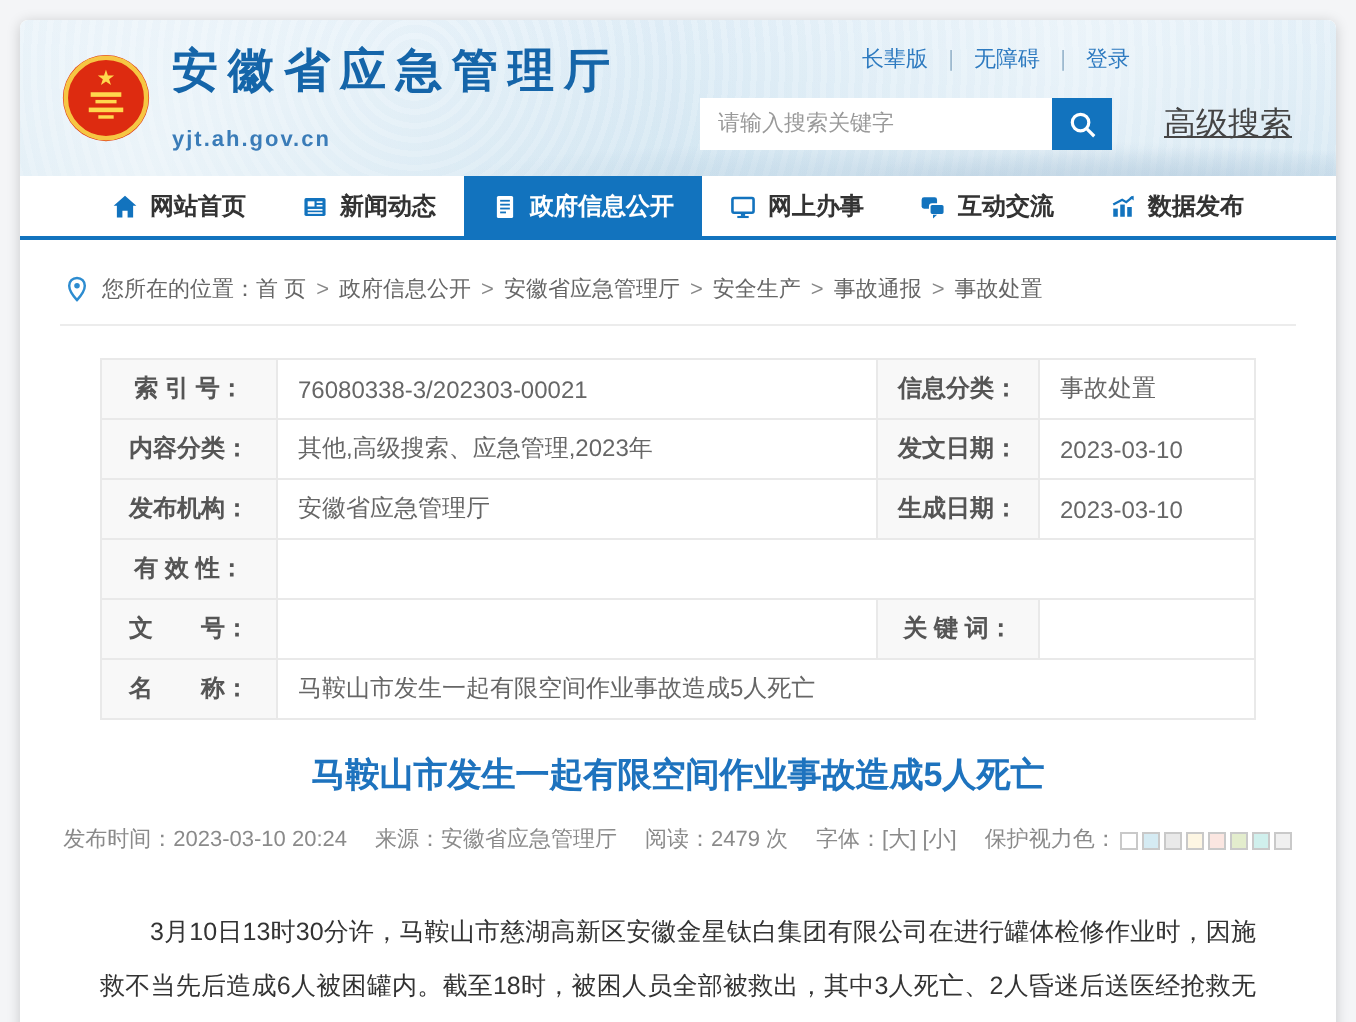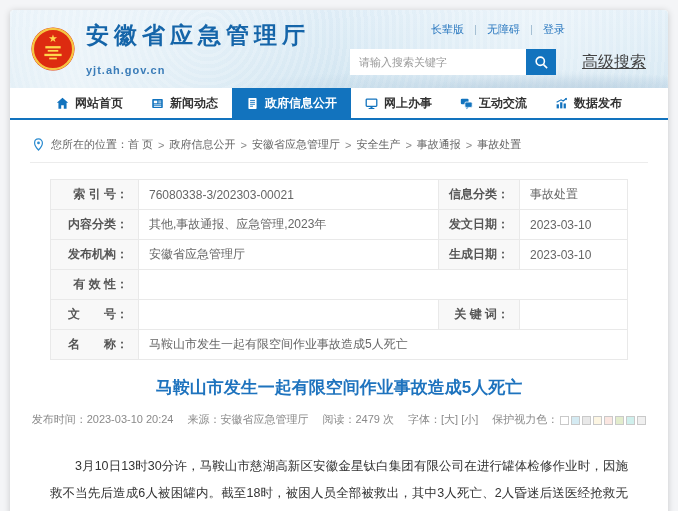--- a/index.html
+++ b/index.html
@@ -70,21 +70,21 @@
   .crumb-wrap .pin { margin-right:6px; display:flex; }
   .crumb-wrap a { color:#666; text-decoration:none; }
   .crumb-sep { margin:0 5px; color:#888; }
   
   .content { padding:0 40px; }
   table.meta {
     width:100%; margin-top:16px; border-collapse:collapse; font-size:12px;
   }
   table.meta th, table.meta td { border:1px solid #e9e9e9; padding:6px 10px; height:25px; }
   table.meta th {
-    background:#f8f8f8; color:#555; font-weight:bold; text-align:right;
+    background:#f8f8f8; color:#555; font-weight:bold; 
     white-space:nowrap; width:88px;
   }
   table.meta th.rlabel { width:80px; }
   table.meta td { color:#666; text-align:left; }
   td.val-main { width:300px;margin-left:46px; }
   
   .art-title {
     margin-top:16px; text-align:center; font-size:17px; font-weight:bold; color:#1e73be;
   }
   .art-meta {
@@ -234,21 +234,21 @@
     <table class="meta">
       <tbody>
           <tr>
         <th>索 引 号：</th>
         <td class="val-main">76080338-3/202303-00021</td>
         <th class="rlabel">信息分类：</th>
         <td>事故处置</td>
       </tr>
       <tr>
         <th>内容分类：</th>
-        <td class="val-main">其他,事故通报、应急管理,2023年</td>
+        <td class="val-main">其他,高级搜索、应急管理,2023年</td>
         <th class="rlabel">发文日期：</th>
         <td>2023-03-10</td>
       </tr>
       <tr>
         <th>发布机构：</th>
         <td class="val-main">安徽省应急管理厅</td>
         <th class="rlabel">生成日期：</th>
         <td>2023-03-10</td>
       </tr>
       <tr>

